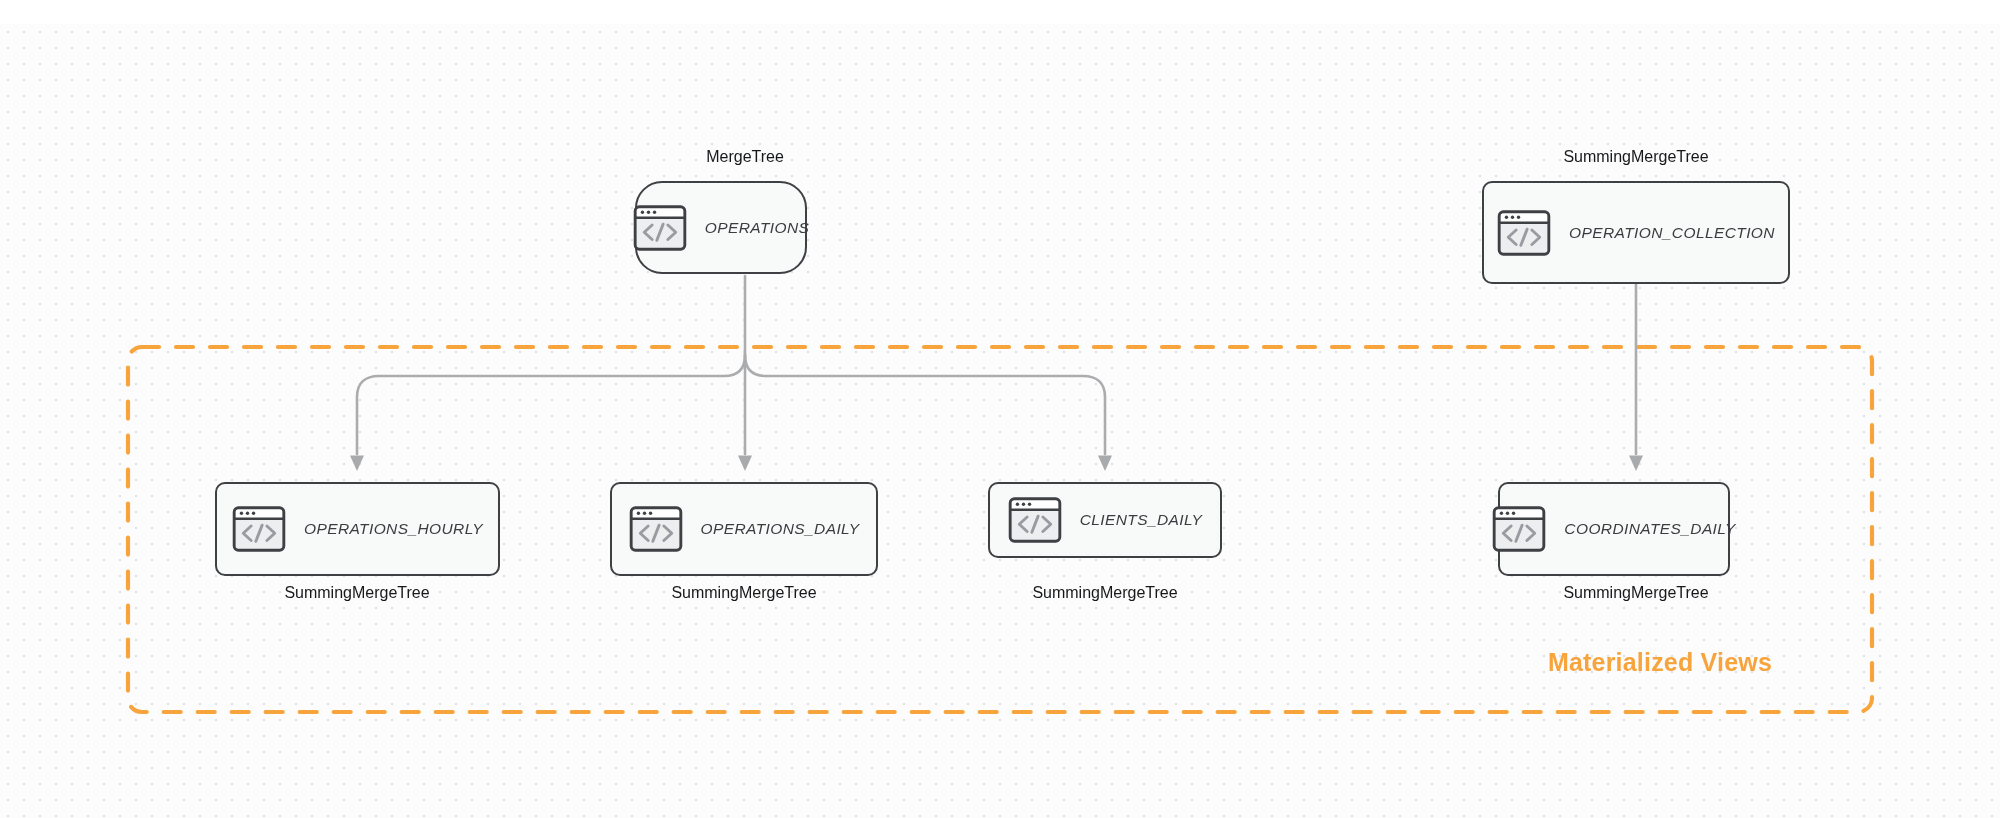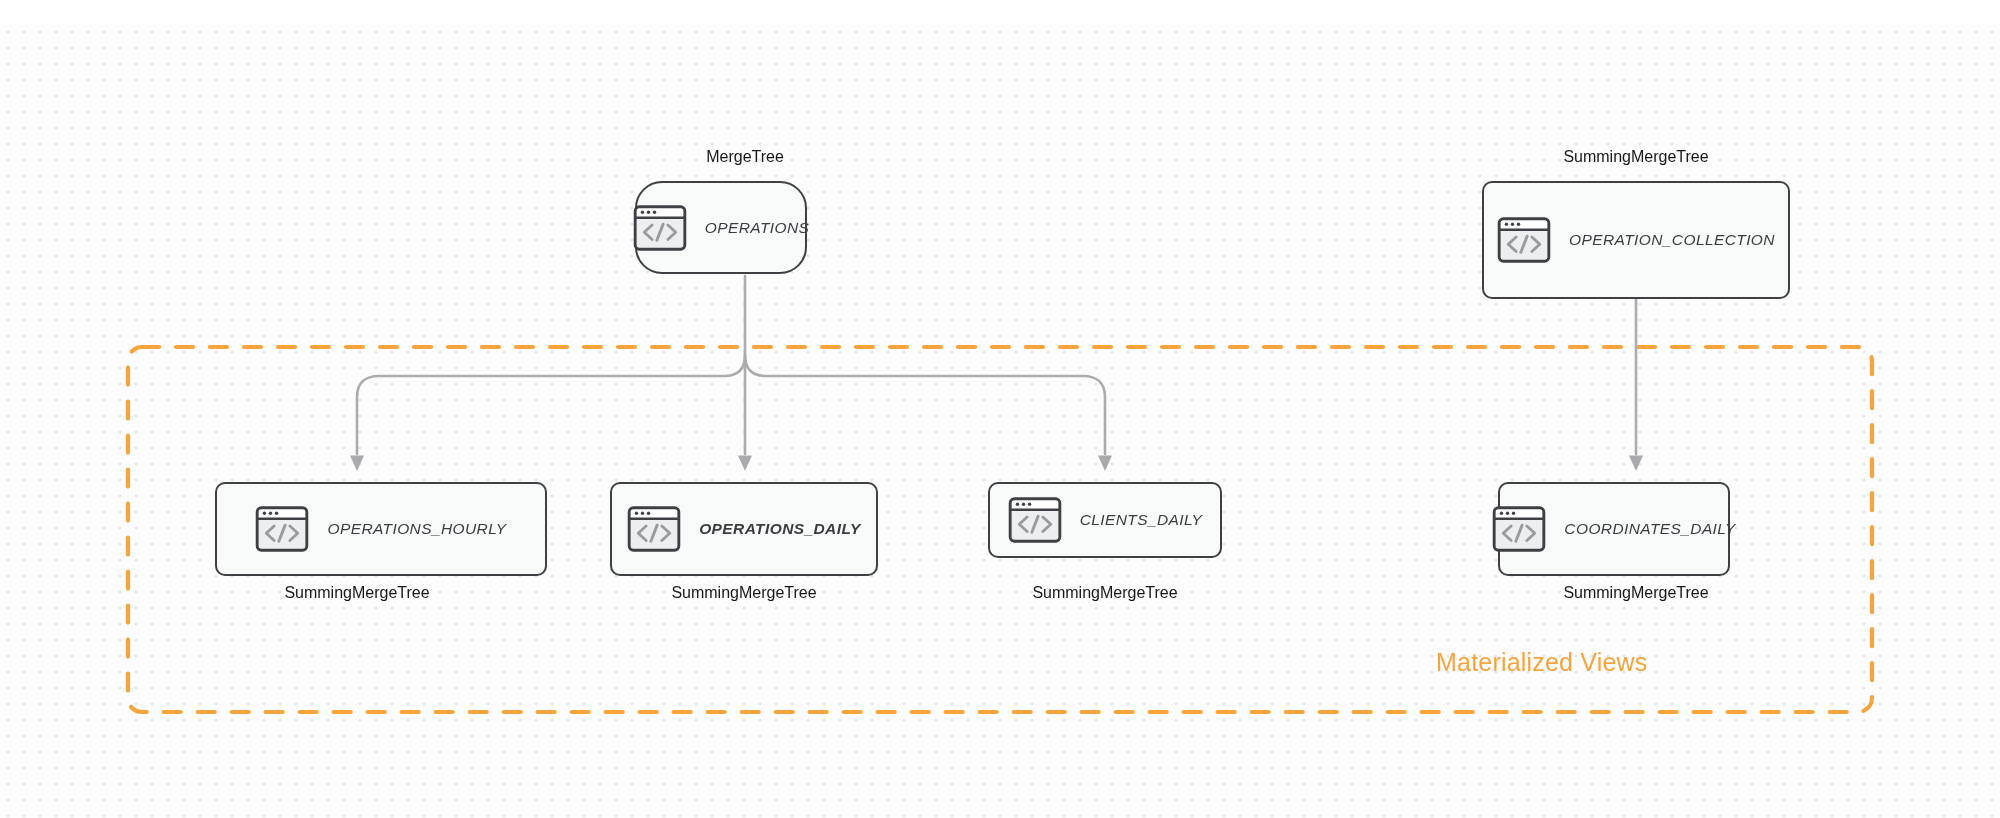--- a/index.html
+++ b/index.html
@@ -53,35 +53,36 @@
     text-align: center;
     font-size: 16px;
     font-weight: 400;
     color: #17181A;
     white-space: nowrap;
   }
 
   .region-label {
     position: absolute;
     z-index: 2;
-    left: 1436px;
+    left: 1372px;
     top: 624px;
     width: 400px;
+    text-align: right;
     font-size: 25px;
-    font-weight: 400;
+    font-weight: 700;
     letter-spacing: 0.2px;
     color: #F7A43D;
     white-space: nowrap;
   }
 
   
   #n0 { left: 635px;  top: 157px; width: 172px; height: 93px; border-radius: 27px; }
-  #n1 { left: 1482px; top: 157px; width: 308px; height: 118px; }
-  #n2 { left: 215px;  top: 458px; width: 332px; height: 94px; }
-  #n3 { left: 610px;  top: 458px; width: 268px; height: 94px; font-weight: bold; }
+  #n1 { left: 1482px; top: 157px; width: 308px; height: 103px; }
+  #n2 { left: 215px;  top: 458px; width: 285px; height: 94px; }
+  #n3 { left: 610px;  top: 458px; width: 268px; height: 94px; }
   #n4 { left: 988px;  top: 458px; width: 234px; height: 76px; }
   #n5 { left: 1498px; top: 458px; width: 232px; height: 94px; }
 
   
   #e0 { left: 595px;  top: 124px; }
   #e1 { left: 1486px; top: 124px; }
   #e2 { left: 207px;  top: 560px; }
   #e3 { left: 594px;  top: 560px; }
   #e4 { left: 955px;  top: 560px; }
   #e5 { left: 1486px; top: 560px; }

